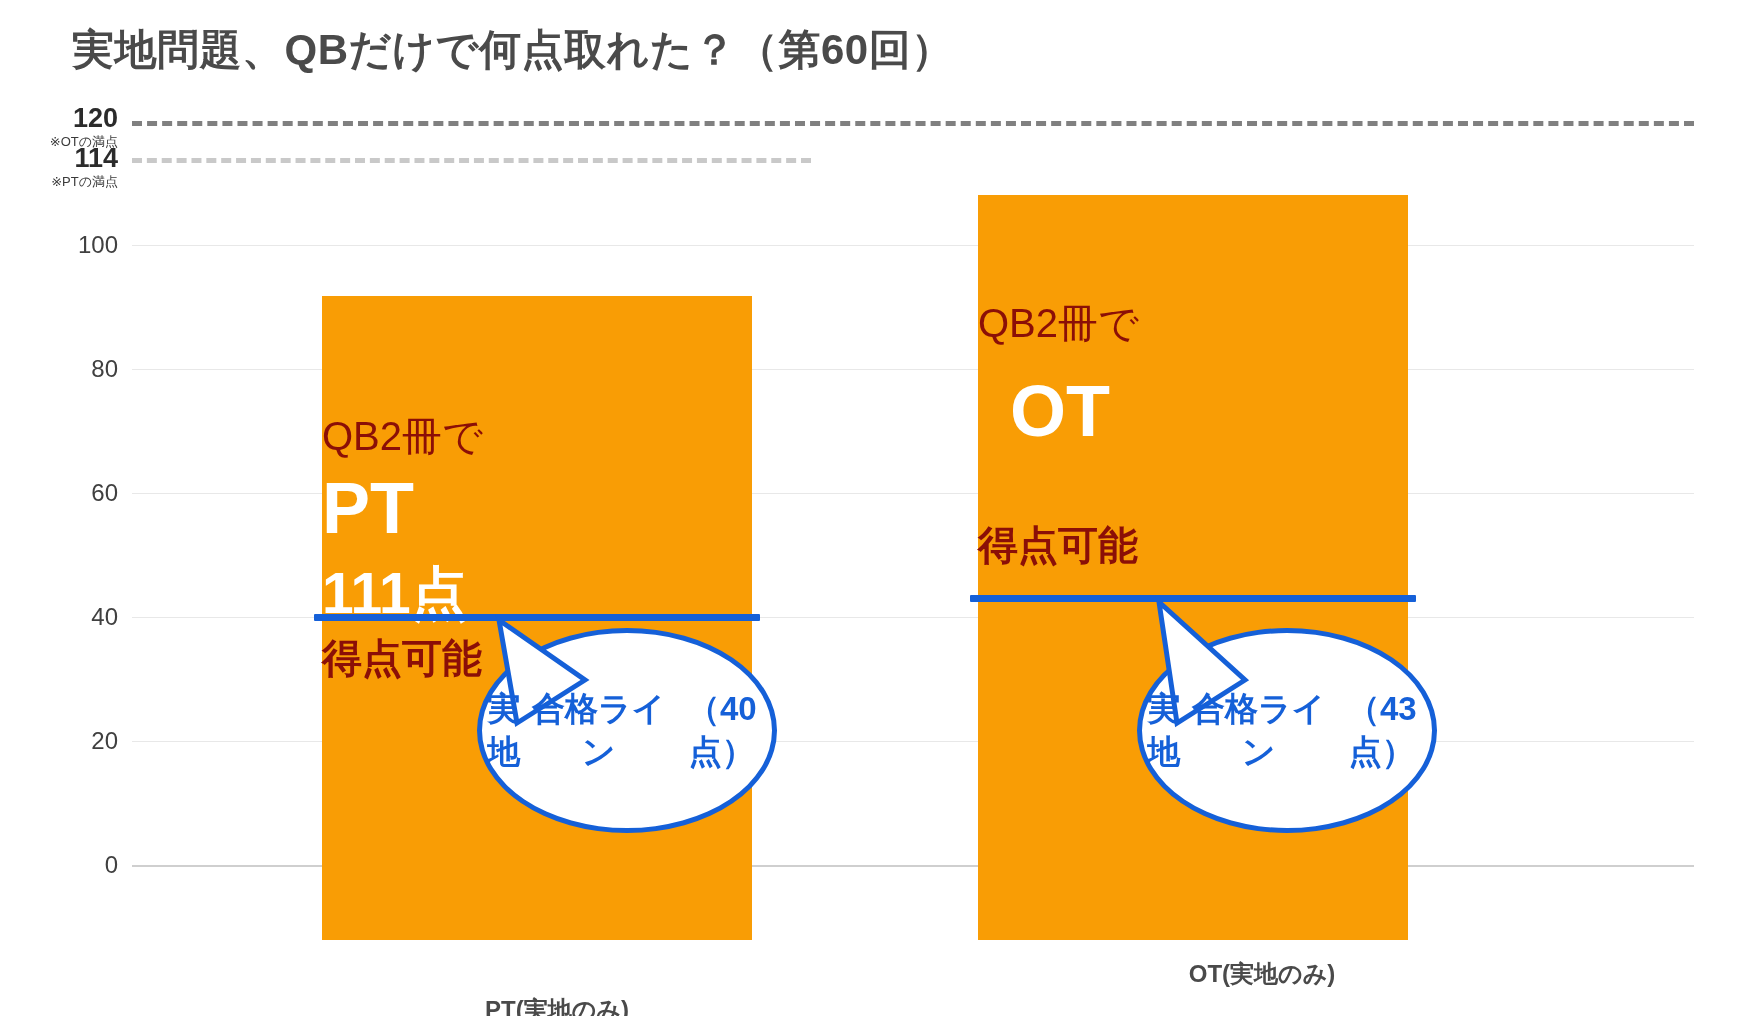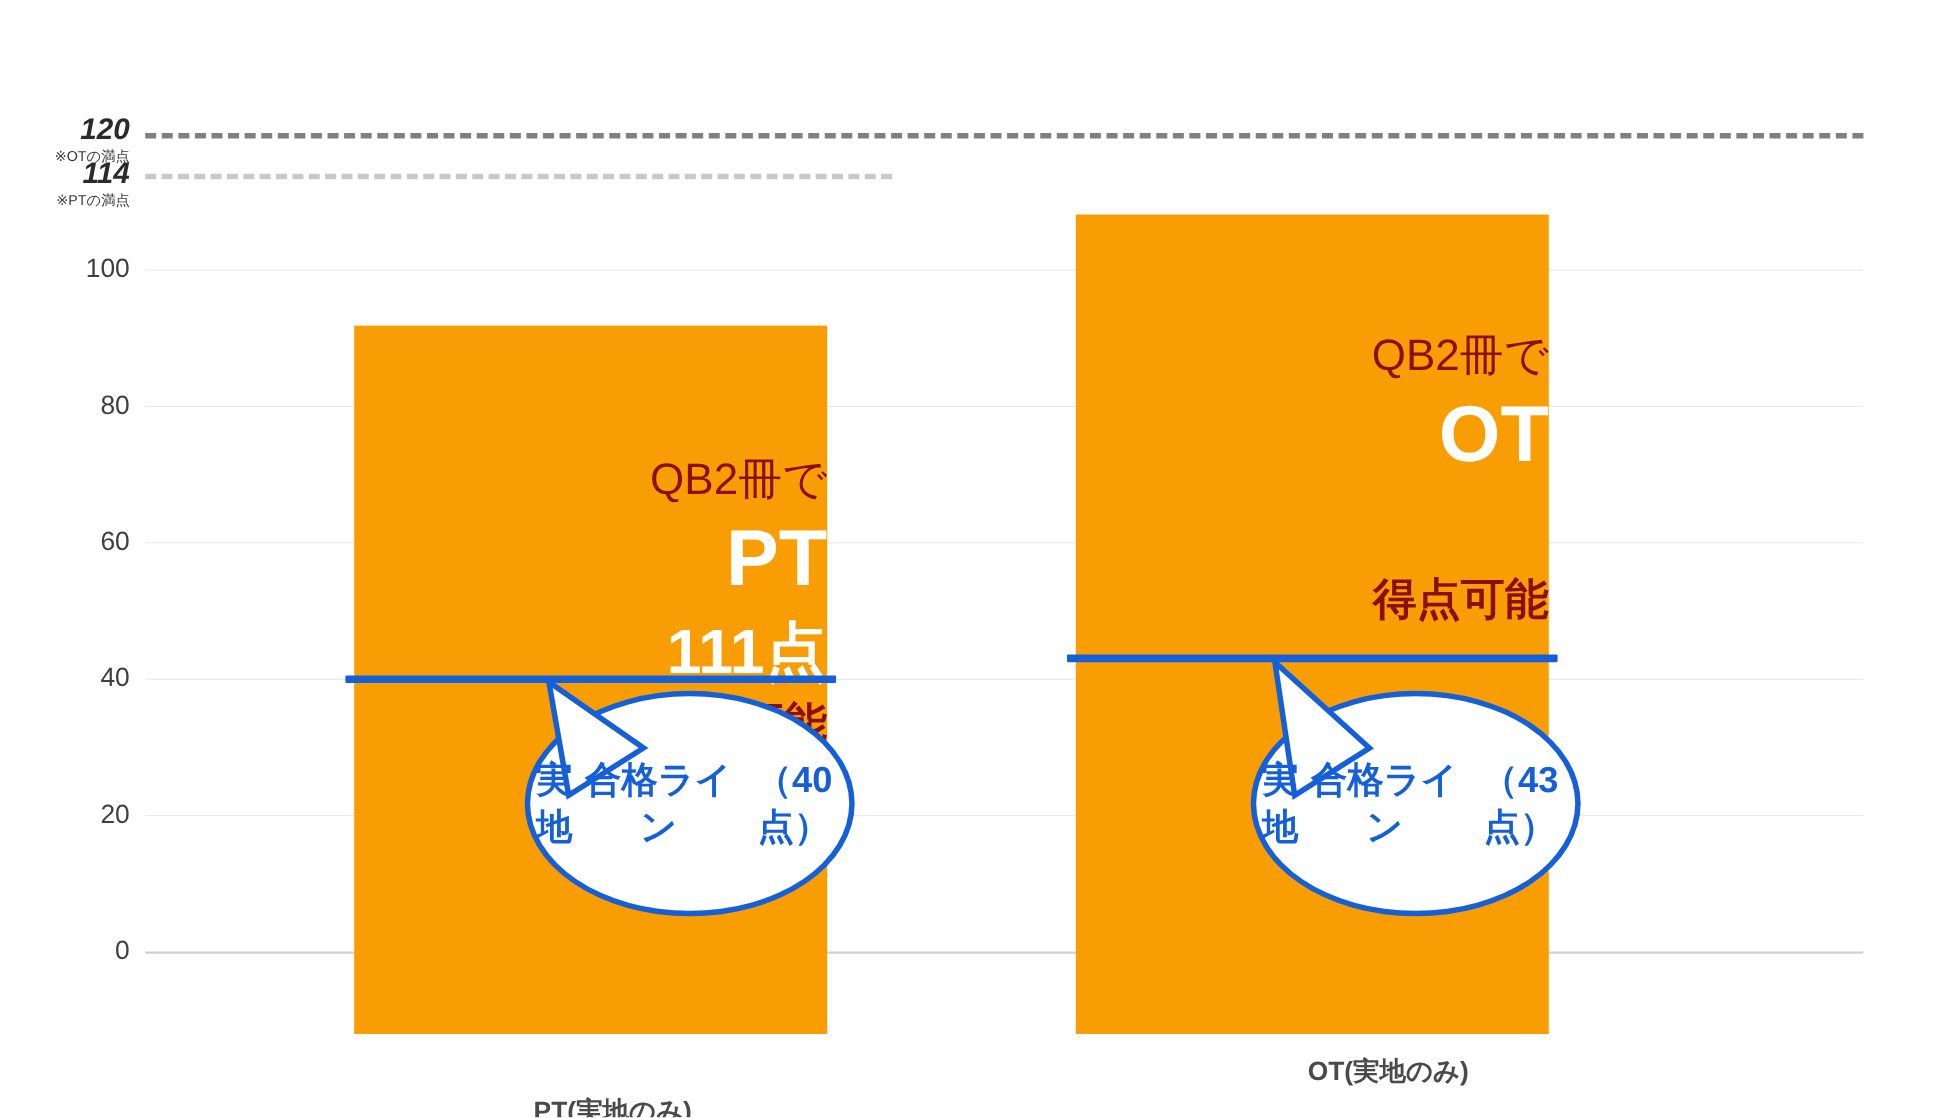--- a/index.html
+++ b/index.html
@@ -78,21 +78,20 @@
     text-align: right;
     white-space: nowrap;
     color: #404040;
     font-size: 24px;
     transform: translateY(-50%);
   }
   .ytick.major {
     font-size: 27px;
     font-weight: bold;
     color: #2b2b2b;
-    font-style: italic;
   }
   .ytick-sub {
     position: absolute;
     right: 100%;
     margin-right: 14px;
     text-align: right;
     white-space: nowrap;
     color: #3a3a3a;
     font-size: 13px;
     transform: translateY(-50%);
@@ -102,21 +101,21 @@
   .bar {
     position: absolute;
     bottom: 0;
     background: #f99d05;
   }
 
   .bar-text {
     position: absolute;
     left: 0;
     width: 100%;
-    text-align: right;
+    text-align: left;
     line-height: 1.12;
   }
   .lbl-qb {
     font-size: 40px;
     color: #8b0f07;
     font-weight: normal;
   }
   .lbl-code {
     font-size: 72px;
     color: #ffffff;
@@ -191,20 +190,21 @@
     font-weight: bold;
     transform: translateX(-50%);
     white-space: nowrap;
   }
 </style>
 </head>
 <body>
 
 <div id="page">
 
+  <div class="chart-title">実地問題、QBだけで何点取れた？（第60回）</div>
 
   <div class="plot">
 
     <div class="gridline" style="top:125px;"></div>
     <div class="ytick" style="top:125px;">100</div>
 
     <div class="gridline" style="top:249px;"></div>
     <div class="ytick" style="top:249px;">80</div>
 
     <div class="gridline" style="top:373px;"></div>
@@ -243,21 +243,21 @@
       <div class="bubble"></div>
       <div class="text">
         <span>実地</span>
         <span>合格ライン</span>
         <span>（40点）</span>
       </div>
     </div>
 
     <div class="bar" style="left:846px; width:430px; height:745px;">
       <div class="bar-text lbl-qb" style="top:106px;">QB2冊で</div>
-      <div class="bar-text lbl-code" style="top:161px;">OT</div>
+      <div class="bar-text lbl-code" style="top:177px;padding-left:32px;">OT</div>
       <div class="bar-text lbl-possible" style="top:328px;">得点可能</div>
     </div>
 
     <div class="passline" style="left:838px; width:446px; top:475px;"></div>
 
     <div class="callout" style="left:1005px; top:508px;">
       <svg class="tail" width="300" height="205" viewBox="0 0 300 205" aria-hidden="true">
         <path d="M 40 95 L 22 -26 L 108 52 Z" fill="#ffffff" stroke="#1560d8" stroke-width="5" stroke-linejoin="miter"></path>
       </svg>
       <div class="bubble"></div>

